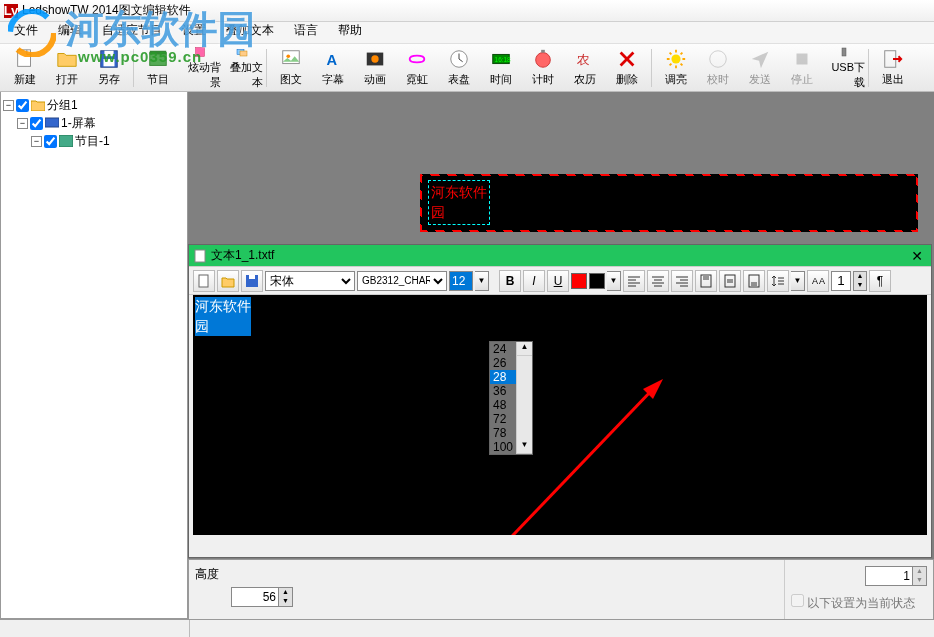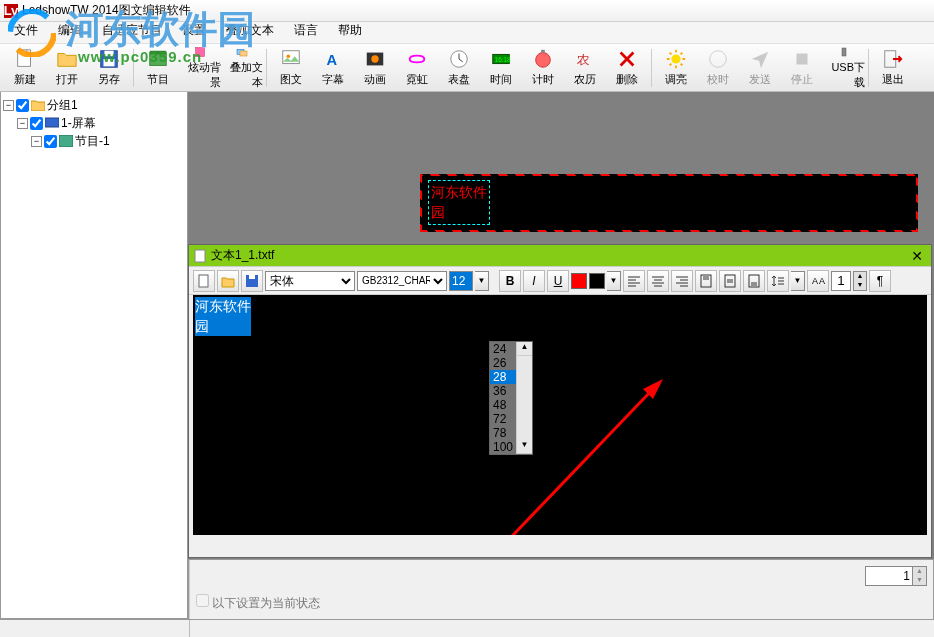--- a/index.html
+++ b/index.html
@@ -35,21 +35,21 @@
 .prop-row label { width: 36px; }
 .spin { display: inline-flex; border: 1px solid #888; background:#fff; height:20px; }
 .spin input { width: 46px; border: none; text-align: right; padding-right: 2px; font-size:12px; }
 .spin-btns { display: flex; flex-direction: column; width: 14px; }
 .spin-btns span { flex:1; background:#e0e0e0; border-left:1px solid #888; text-align:center; font-size:7px; line-height:1; cursor:pointer; }
 .statusbar { position: absolute; bottom:0; left:0; right:0; height:18px; background:#f0f0f0; border-top:1px solid #999; }
 .statusbar .seg { display:inline-block; height:100%; border-right:1px solid #bbb; }
 
 
 .editor-window { position: absolute; left: 188px; top: 244px; width: 744px; height: 314px; background: #f0f0f0; border: 1px solid #666; z-index: 10; }
-.editor-title { height: 22px; background: #84cc16; display: flex; align-items: center; padding: 0 4px; font-size: 12px; border-bottom: 1px solid #ccc; }
+.editor-title { height: 22px; background: #22c55e; display: flex; align-items: center; padding: 0 4px; font-size: 12px; border-bottom: 1px solid #ccc; }
 .editor-title .spacer { flex:1; }
 .editor-title .close { width:20px; text-align:center; cursor:pointer; font-size:14px; }
 .editor-tb { height: 28px; background: #f0f0f0; border-bottom: 1px solid #ccc; display: flex; align-items: center; padding: 0 4px; gap: 2px; font-size:12px; }
 .etb-btn { width: 22px; height: 22px; display: flex; align-items: center; justify-content: center; border: 1px solid #bbb; background: linear-gradient(#fff,#e5e5e5); cursor: pointer; }
 .etb-sel { height: 20px; border: 1px solid #888; background:#fff; font-size:12px; }
 .font-sel { width: 90px; }
 .charset-sel { width: 90px; font-size:10px; }
 .size-input { width: 24px; height:20px; border:1px solid #888; background:#0078d7; color:#fff; text-align:left; padding-left:2px; font-size:12px; }
 .dd-btn { width:14px; height:20px; border:1px solid #888; border-left:none; background:linear-gradient(#fff,#e0e0e0); display:flex; align-items:center; justify-content:center; font-size:8px; cursor:pointer;}
 .color-swatch { width:16px; height:16px; border:1px solid #666; }
@@ -274,20 +274,34 @@
     <div class="canvas-region">
       <div class="canvas-text">
         <span>河东软件</span><br>
         <span>园</span>
       </div>
     </div>
   </div>
 </div>
 
 <div class="prop-panel">
+  <div class="prop-left">
+    <div class="prop-row">
+      <label>高度</label>
+    </div>
+    <div class="prop-row" style="padding-left:36px">
+      <div class="spin">
+        <input value="56" style="">
+        <div class="spin-btns">
+            <span>▲</span>
+            <span>▼</span>
+          </div>
+      </div>
+    </div>
+  </div>
   <div class="prop-right">
     <div style="text-align:right; color:#888; font-size:11px; margin-bottom:4px;">
       <div class="spin" style="float:right">
         <input value="1" style="">
         <div class="spin-btns">
             <span>▲</span>
             <span>▼</span>
           </div>
       </div>
     </div>

